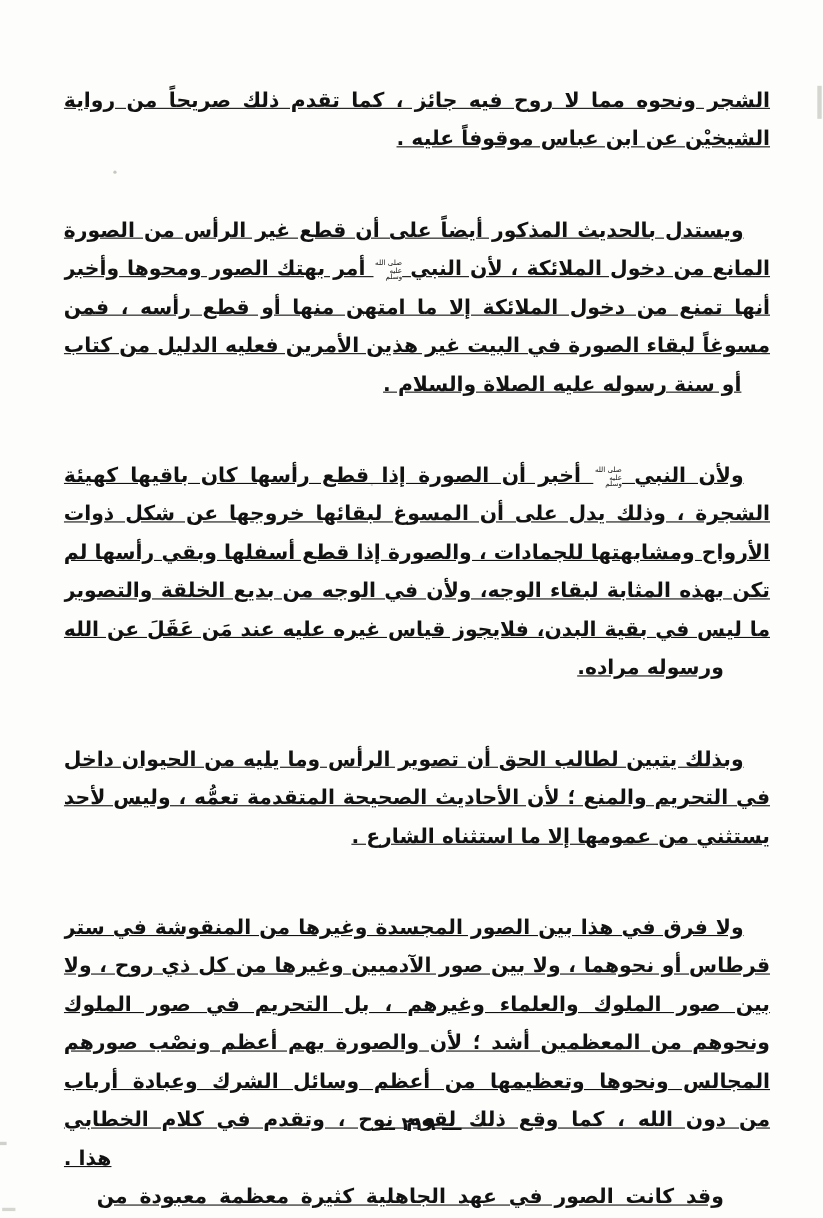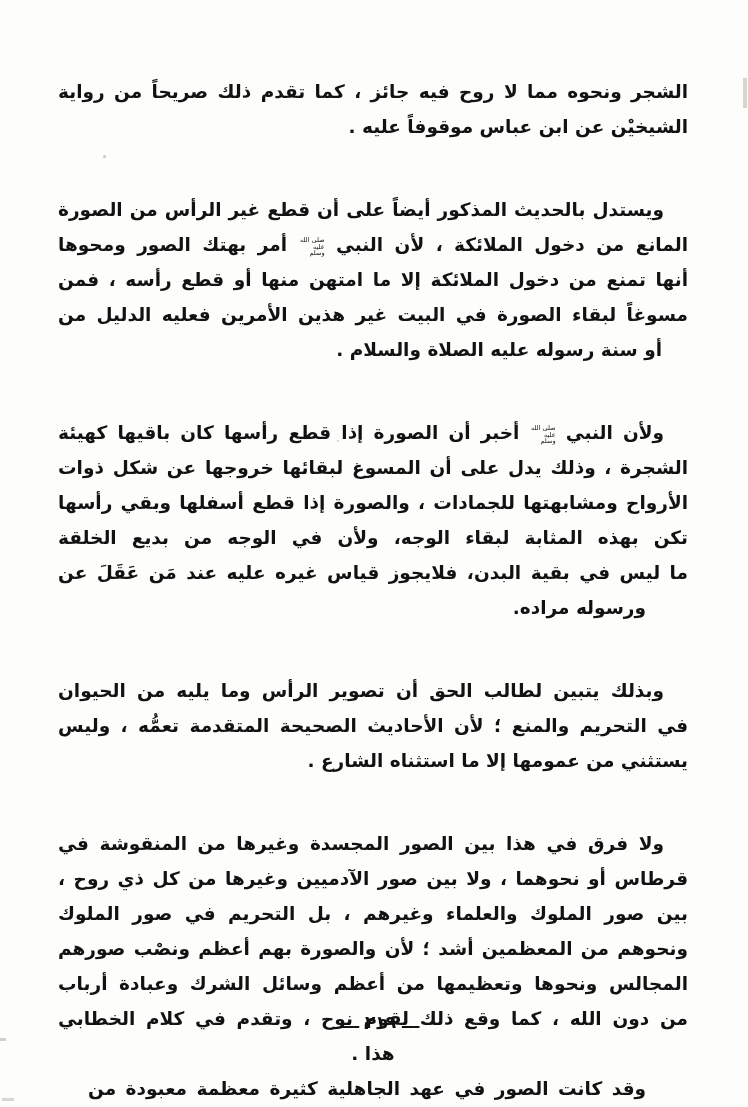--- a/index.html
+++ b/index.html
@@ -4,34 +4,34 @@
 <style>
   html,body{margin:0;padding:0;}
   body{width:748px;height:1107px;background:#ffffff;}
   .page{
     position:relative;width:748px;height:1107px;
     background:#fdfdfb;color:#121212;
     font-family:"DejaVu Sans",sans-serif;
     overflow:hidden;
   }
   .text-block{
-    position:absolute;top:74px;right:60px;left:58px;
+    position:absolute;top:74px;right:48px;left:58px;
     direction:rtl;
-    font-size:18.5px;font-weight:700;line-height:35px;
+    font-size:18.5px;font-weight:700;line-height:35px;text-decoration:underline;
   }
   .para{margin:0;padding:0;}
   .ln{height:35px;overflow:hidden;}
   .ln.j{text-align:justify;text-align-last:justify;}
   .ln.ind{padding-right:24px;margin-top:48px;}
   .ln.ind2{padding-right:42px;padding-left:30px;}
   .ln.r{text-align:right;}
   .ln.i26{padding-right:26px;}
   .ln.i42{padding-right:42px;}
   .ln.c{text-align:right;}
-  .ln.l{text-align:center;}
+  .ln.l{text-align:left;}
   .ln.gap{margin-bottom:24px;}
   .saw{
     display:inline-block;width:26px;
     font-size:6.5px;line-height:6.5px;font-weight:400;
     text-align:right;vertical-align:-4px;white-space:normal;
   }
   .page-number{
     position:absolute;top:1012px;left:13px;right:0;
     text-align:center;direction:rtl;
     font-size:17px;font-weight:700;letter-spacing:1px;

